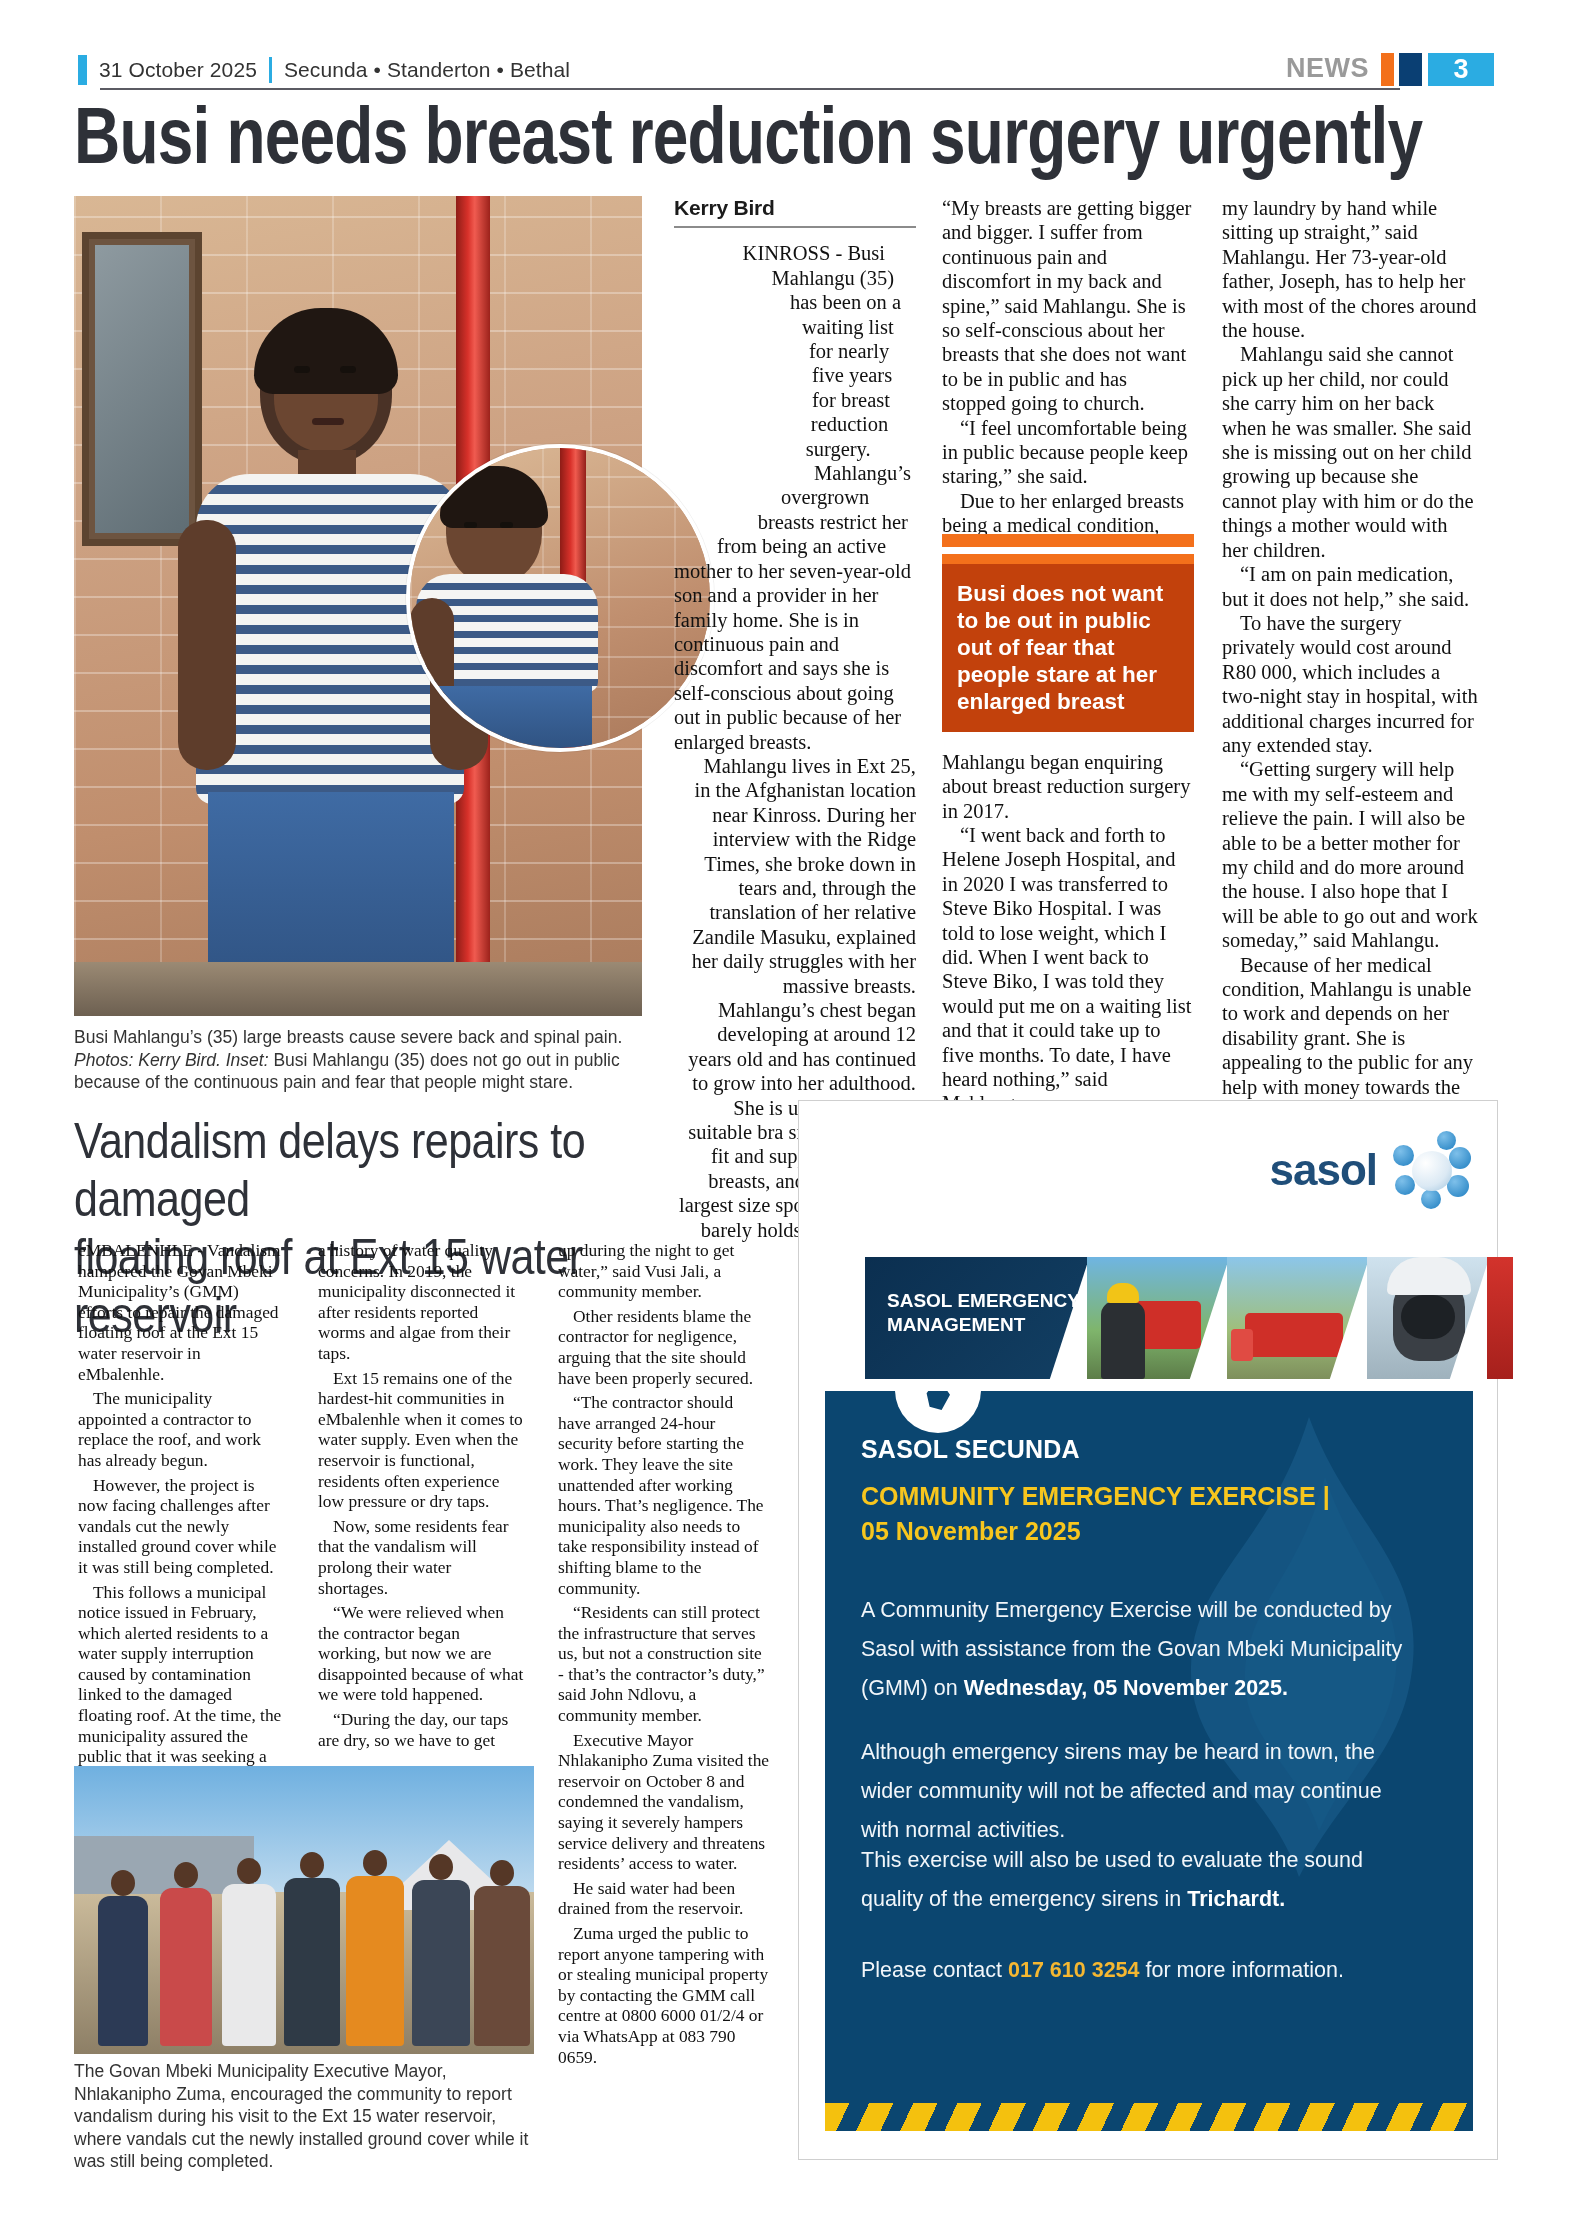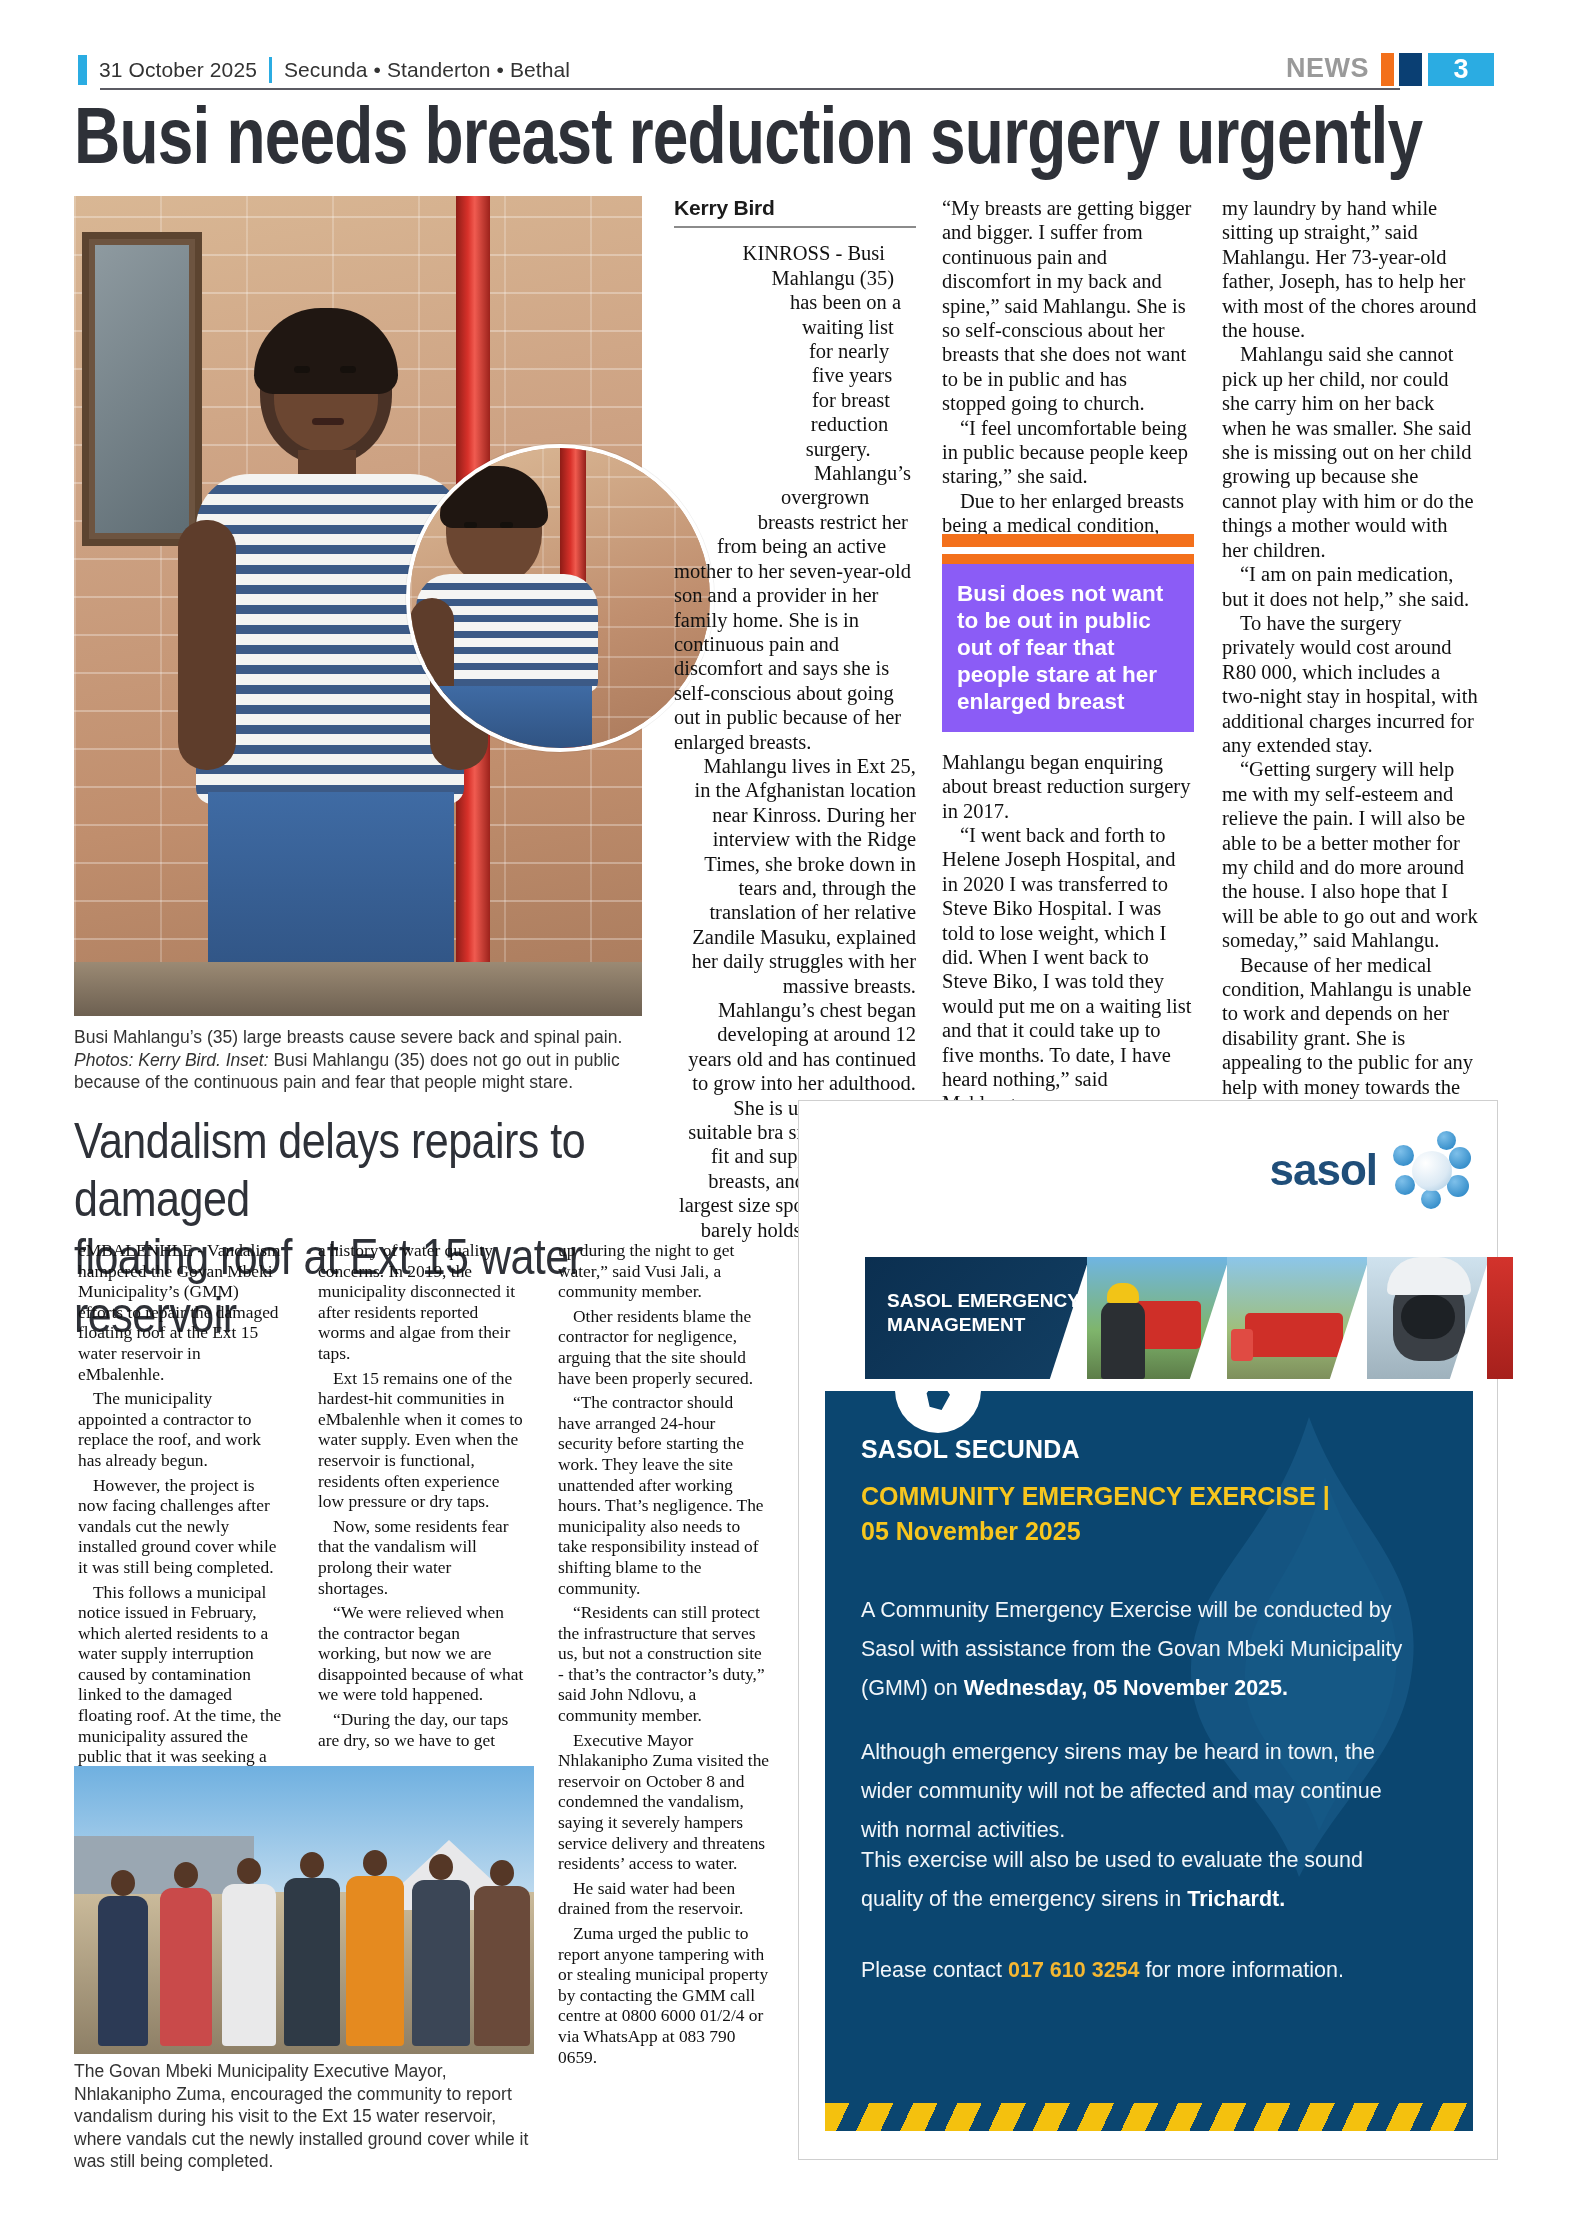--- a/index.html
+++ b/index.html
@@ -133,21 +133,21 @@
   }
   .byline-rule{height:2px;background:#8b8b8b;margin:0 0 13px 0;width:100%;}
 
   #a1c1{left:600px;width:242px;}
   #a1c2{left:868px;width:252px;}
   #a1c3{left:1148px;width:256px;}
   .wrapL{shape-outside:circle(152px at -14px 152px);float:left;width:152px;height:304px;}
 
   .pullquote{
     margin:16px 0 18px 0;
-    background:#8b5cf6;color:#fff;
+    background:#c2410c;color:#fff;
     font-family:"Liberation Sans", sans-serif;
     font-weight:bold;font-size:22.5px;line-height:27px;
     padding:16px 15px 17px 15px;
     border-top:10px solid #f3701b;
     box-shadow:0 -16px 0 0 #ffffff, 0 -20px 0 0 #f3701b;
     position:relative;
   }
   .pq-top{position:absolute;left:0;top:-26px;width:100%;height:9px;background:#f3701b;}
 
   

